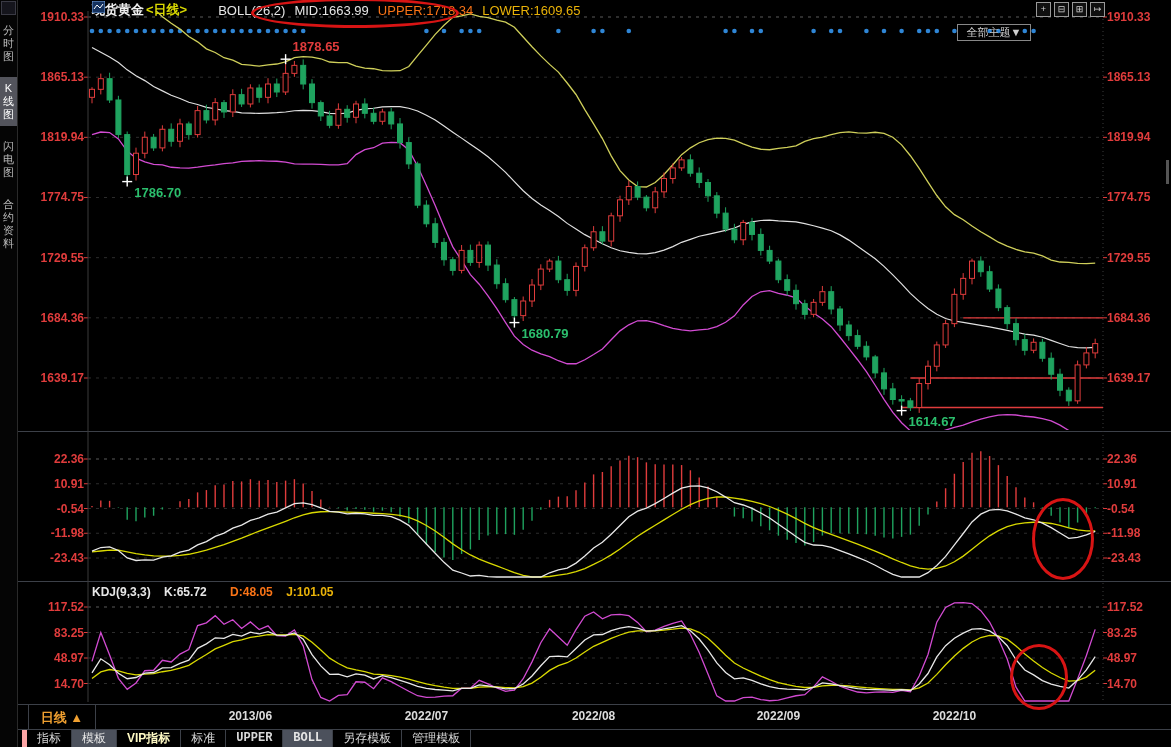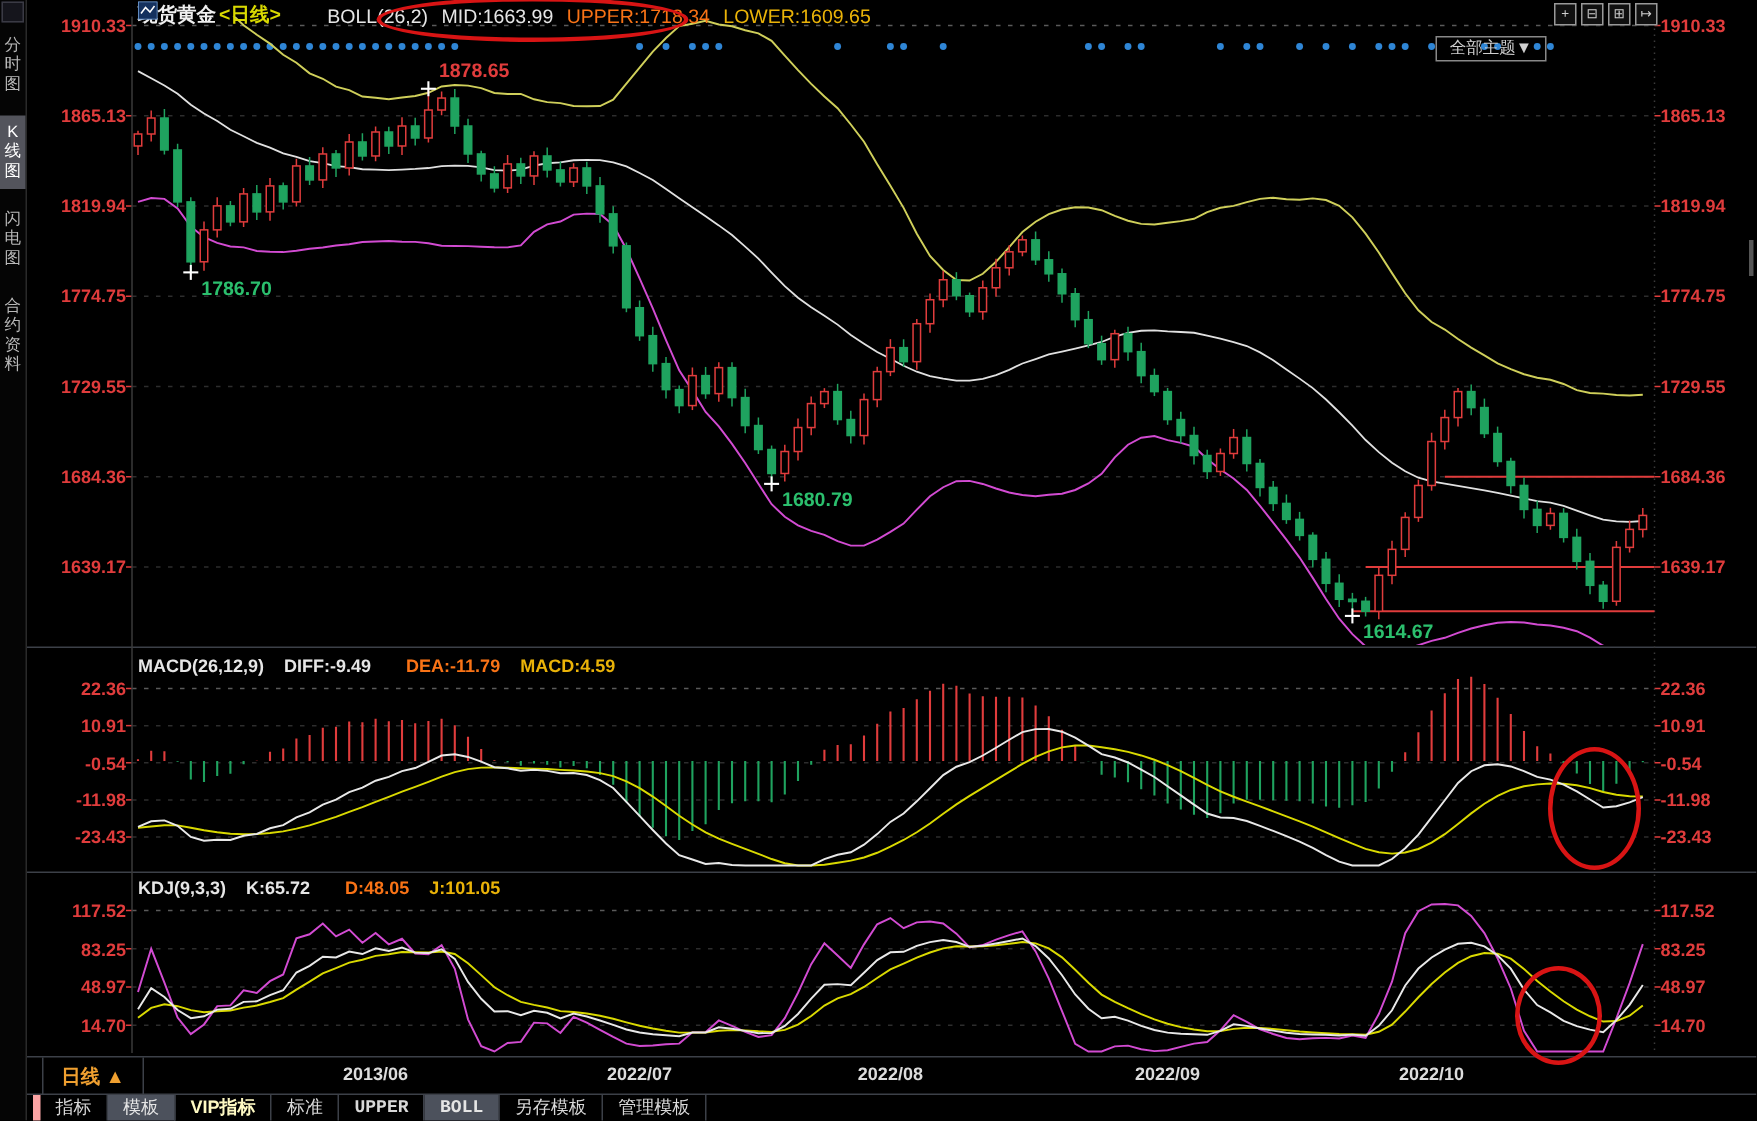--- a/index.html
+++ b/index.html
@@ -583,25 +583,20 @@
     </div>
 
   <div id="sidebar">
     <div class="logo"></div>
   <div class="side-item">分时图</div>
       <div class="side-item sel">K线图</div>
       <div class="side-item">闪电图</div>
       <div class="side-item">合约资料</div>
     </div>
 
-  <div class="phead" style="top:437px">
-    <span class="w"><span>MACD(26,12,9)</span> <span>DIFF:-9.49</span></span>
-    <span class="y">DEA:-11.79</span>
-    <span class="m">MACD:4.59</span>
-  </div>
   <div class="phead" style="top:585px">
     <span class="w"><span>KDJ(9,3,3)</span> <span>K:65.72</span></span>
     <span class="y">D:48.05</span>
     <span class="m">J:101.05</span>
   </div>
 
   <div id="xrow">
     <div id="period-cell">日线 ▲</div>
   <div class="month" style="left: 232.4px;">2013/06</div>
       <div class="month" style="left: 408.4px;">2022/07</div>

